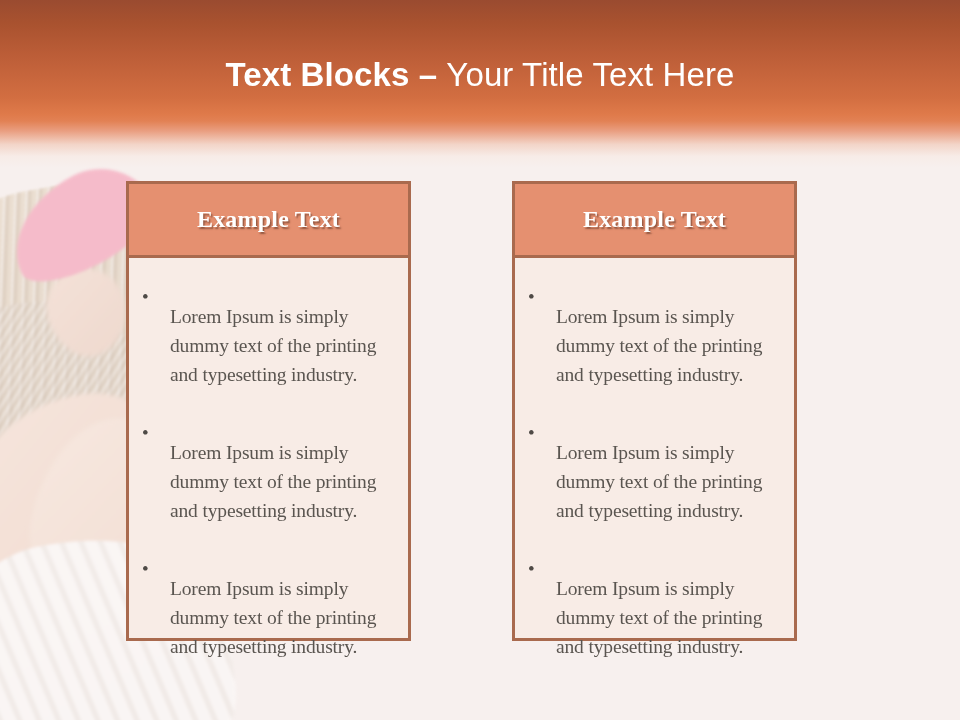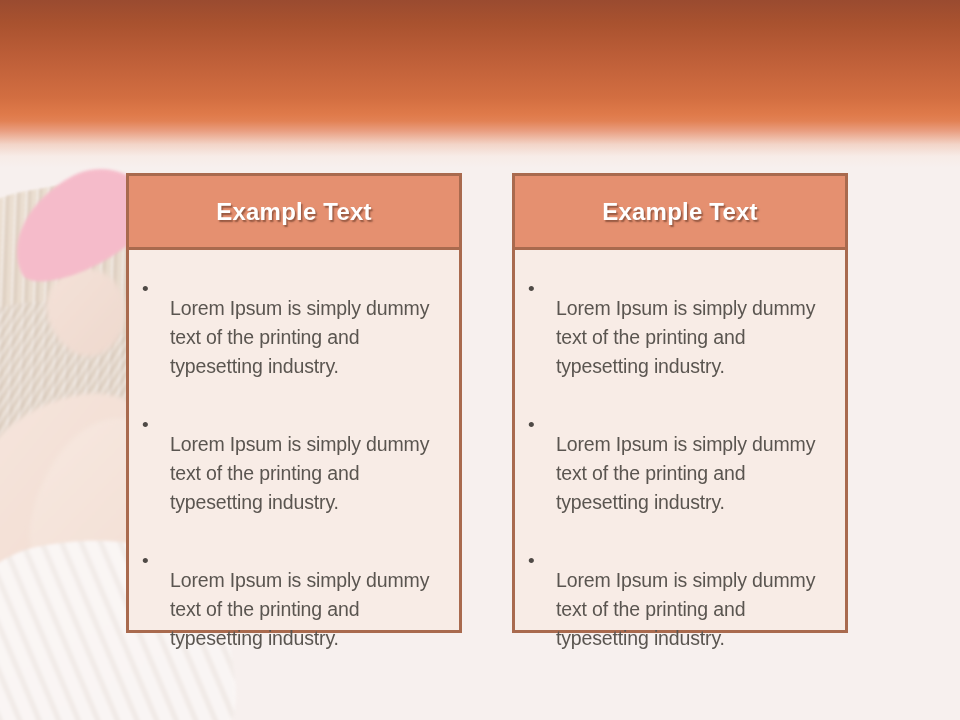--- a/index.html
+++ b/index.html
@@ -181,27 +181,28 @@
     line-height: 42px;
     letter-spacing: 0.1px;
     white-space: nowrap;
   }
   .slide-title .t-bold { font-weight: bold; }
   .slide-title .t-norm { font-weight: normal; }
 
   
   .card {
     position: absolute;
-    top: 173px;
-    width: 336px;
+    top: 181px;
+    width: 285px;
     height: 460px;
     box-sizing: border-box;
     border: 3px solid #a96a4e;
     background: #f8ece6;
     z-index: 6;
+    font-family: Liberation Serif, serif;
   }
   #card-left  { left: 126px; }
   #card-right { left: 512px; }
 
   .card-header {
     height: 74px;
     box-sizing: border-box;
     background: #e59070;
     border-bottom: 3px solid #a96a4e;
     display: flex;
@@ -254,20 +255,23 @@
     <div class="ph-skin"></div>
     <div class="ph-skin2"></div>
     <div class="ph-dress"></div>
     <div class="ph-face"></div>
     <div class="ph-hat"></div>
     <div class="ph-hat-brim"></div>
   </div>
 
   <div class="banner"></div>
 
+  <div class="slide-title">
+    <span class="t-bold">Text Blocks – </span><span class="t-norm">Your Title Text Here</span>
+  </div>
 
   <div class="card" id="card-left">
     <div class="card-header">
       <span class="card-header-title">Example Text</span>
     </div>
     <div class="card-body">
       <div class="bullet-row">
         <span class="bullet-dot">•</span>
         <span class="bullet-text">Lorem Ipsum is simply dummy text of the printing and typesetting industry.</span>
       </div>

